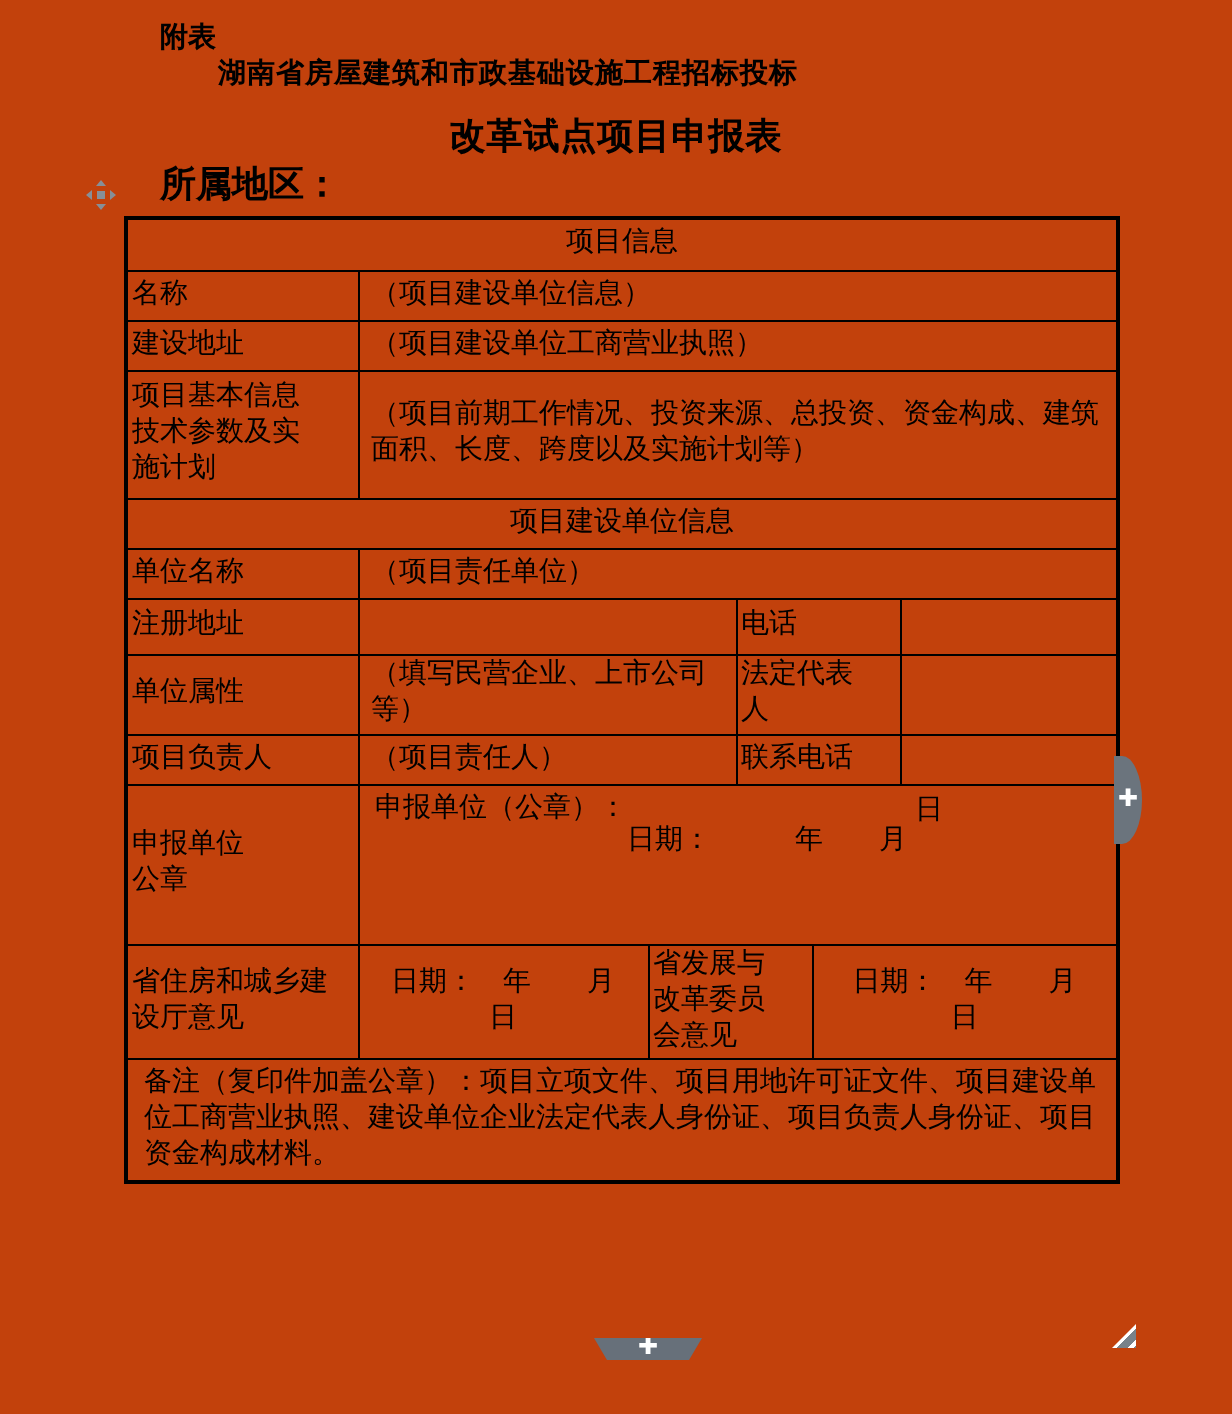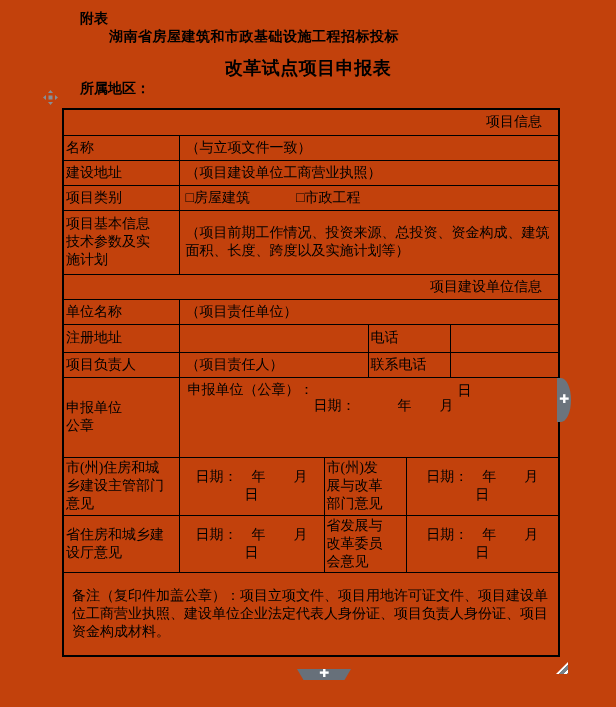--- a/index.html
+++ b/index.html
@@ -5,32 +5,32 @@
   * { margin:0; padding:0; box-sizing:border-box; }
   html,body { width:616px; height:707px; background:#ffffff; overflow:hidden;
     font-family:"Liberation Serif","DejaVu Serif",serif; color:#000; }
   .page { position:relative; width:616px; height:707px; background:#c2410c; }
 
   .doc-tag { position:absolute; left:80px; top:10px; font-size:14px; font-weight:bold; }
   .doc-title1 { position:absolute; left:0; top:28px; width:508px; text-align:center;
     font-size:14px; font-weight:bold; letter-spacing:0.5px; }
   .doc-title2 { position:absolute; left:0; top:56px; width:616px; text-align:center;
     font-size:18px; font-weight:bold; letter-spacing:0.5px; }
-  .region { position:absolute; left:80px; top:80px; font-size:14px; font-weight:bold; }
+  .region { position:absolute; left:80px; top:80px; font-size:18px; font-weight:bold; }
 
   .move-handle { position:absolute; left:43px; top:90px; width:15px; height:15px; cursor:move; }
 
   table.form { position:absolute; left:62px; top:108px; width:496px;
     border-collapse:collapse; table-layout:fixed; border:2px solid #000; }
   table.form td { border:1px solid #000; font-size:14px; line-height:18px;
     vertical-align:middle; overflow:hidden; }
   td .ct { white-space:pre-line; }
   td.lab { text-align:left; padding:1px 2px; }
   td.val { text-align:left; padding:1px 6px; }
-  td.hdr { text-align:right; padding:1px 16px; }
+  td.hdr { text-align:center; padding:1px 16px; }
   .opt2 { margin-left:46px; }
 
   .seal-cell { display:flex; flex-direction:row; height:100%; padding:3px 8px 2px 8px; }
   .seal-title { text-align:right; white-space:pre-line; }
   .seal-date { text-align:right; margin-top:16px; padding-right:4px; white-space:pre-line; }
   .seal-day { text-align:center; margin-top:1px; white-space:pre-line; }
 
   td.datecell { text-align:center; padding:1px 2px; }
 
   
@@ -82,38 +82,30 @@
         <tr style="height:26px">
       <td class="hdr" colspan="6">
         <div class="ct">项目信息</div>
           </td>
     </tr>
     <tr style="height:25px">
       <td class="lab">
             <div class="ct">名称</div>
           </td>
       <td class="val" colspan="5">
-            <div class="ct">（与立项文件一致）</div>
+            <div class="ct">（项目建设单位信息）</div>
           </td>
     </tr>
     <tr style="height:25px">
       <td class="lab">
             <div class="ct">建设地址</div>
           </td>
       <td class="val" colspan="5">
             <div class="ct">（项目建设单位工商营业执照）</div>
           </td>
-    </tr>
-    <tr style="height:25px">
-      <td class="lab">
-            <div class="ct">项目类别</div>
-          </td>
-      <td class="val" colspan="5">
-        <span>□房屋建筑</span><span class="opt2">□市政工程</span>
-      </td>
     </tr>
     <tr style="height:64px">
       <td class="lab">
             <div class="ct">项目基本信息
 技术参数及实
 施计划</div>
           </td>
       <td class="val" colspan="5">
             <div class="ct">（项目前期工作情况、投资来源、总投资、资金构成、建筑面积、长度、跨度以及实施计划等）</div>
           </td>
@@ -133,20 +125,36 @@
     </tr>
     <tr style="height:28px">
       <td class="lab">
             <div class="ct">注册地址</div>
           </td>
       <td class="val" colspan="2">
             <div class="ct"></div>
           </td>
       <td class="lab" colspan="2">
             <div class="ct">电话</div>
+          </td>
+      <td class="val">
+            <div class="ct"></div>
+          </td>
+    </tr>
+    <tr style="height:40px">
+      <td class="lab">
+            <div class="ct">单位属性</div>
+          </td>
+      <td class="val" colspan="2">
+            <div class="ct">（填写民营企业、上市公司
+等）</div>
+          </td>
+      <td class="lab" colspan="2">
+            <div class="ct">法定代表
+人</div>
           </td>
       <td class="val">
             <div class="ct"></div>
           </td>
     </tr>
     <tr style="height:25px">
       <td class="lab">
             <div class="ct">项目负责人</div>
           </td>
       <td class="val" colspan="2">
@@ -165,61 +173,41 @@
 公章</div>
           </td>
       <td colspan="5" style="vertical-align:top;">
         <div class="seal-cell">
           <div class="seal-title">申报单位（公章）：</div>
           <div class="seal-date">日期：　　　年　　月</div>
           <div class="seal-day">日</div>
         </div>
       </td>
     </tr>
-    <tr style="height:58px">
-      <td class="lab">
-            <div class="ct">市(州)住房和城
-乡建设主管部门
-意见</div>
+    <tr style="height:56px">
+      <td class="lab">
+            <div class="ct">省住房和城乡建
+设厅意见</div>
           </td>
       <td class="datecell">
             <div class="ct">日期：　年　　月
 日</div>
           </td>
       <td class="lab" colspan="2">
-            <div class="ct">市(州)发
-展与改革
-部门意见</div>
+            <div class="ct">省发展与
+改革委员
+会意见</div>
           </td>
       <td class="datecell" colspan="2">
             <div class="ct">日期：　年　　月
 日</div>
           </td>
     </tr>
     <tr style="height:56px">
-      <td class="lab">
-            <div class="ct">省住房和城乡建
-设厅意见</div>
-          </td>
-      <td class="datecell">
-            <div class="ct">日期：　年　　月
-日</div>
-          </td>
-      <td class="lab" colspan="2">
-            <div class="ct">省发展与
-改革委员
-会意见</div>
-          </td>
-      <td class="datecell" colspan="2">
-            <div class="ct">日期：　年　　月
-日</div>
-          </td>
-    </tr>
-    <tr style="height:56px">
-      <td class="val" colspan="6" style="padding:14px 8px;">
+      <td class="val" colspan="6" style="padding:3px 8px;">
         <div class="ct">备注（复印件加盖公章）：项目立项文件、项目用地许可证文件、项目建设单位工商营业执照、建设单位企业法定代表人身份证、项目负责人身份证、项目资金构成材料。</div>
           </td>
     </tr>
   </tbody>
     </table>
 
   <div class="add-col-btn">
     <span class="plus">✚</span>
   </div>
   <div class="add-row-btn">

